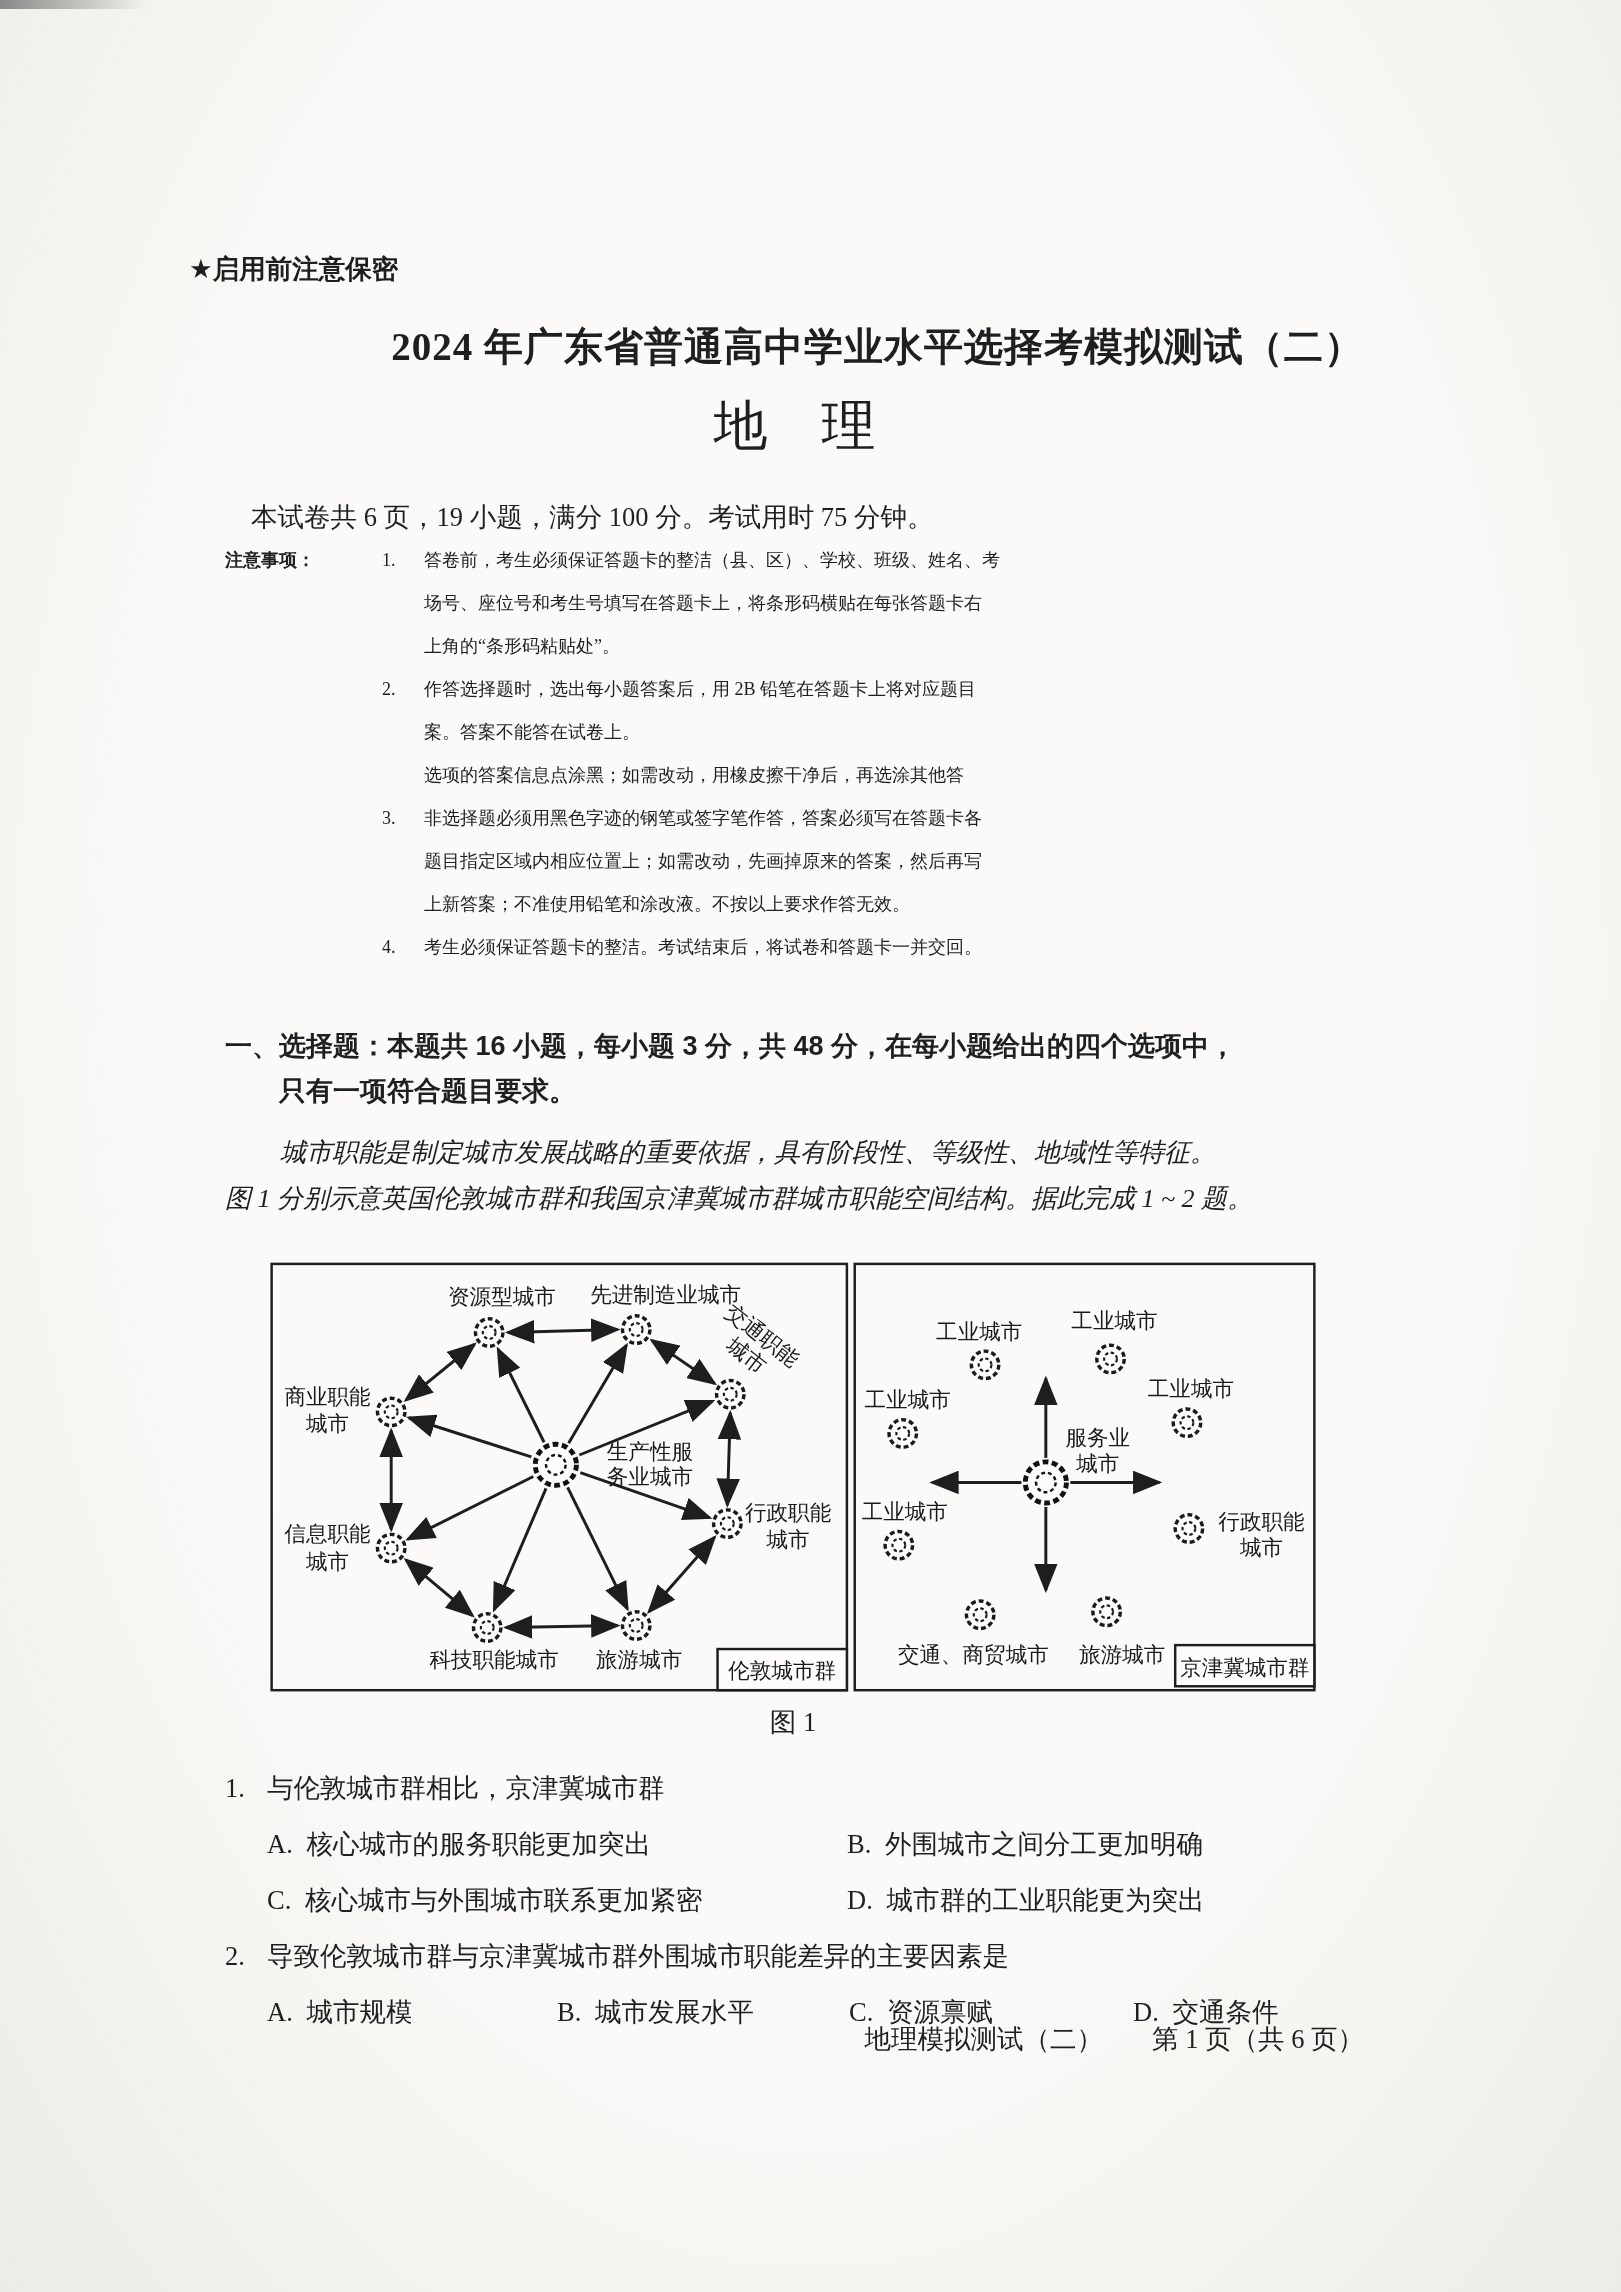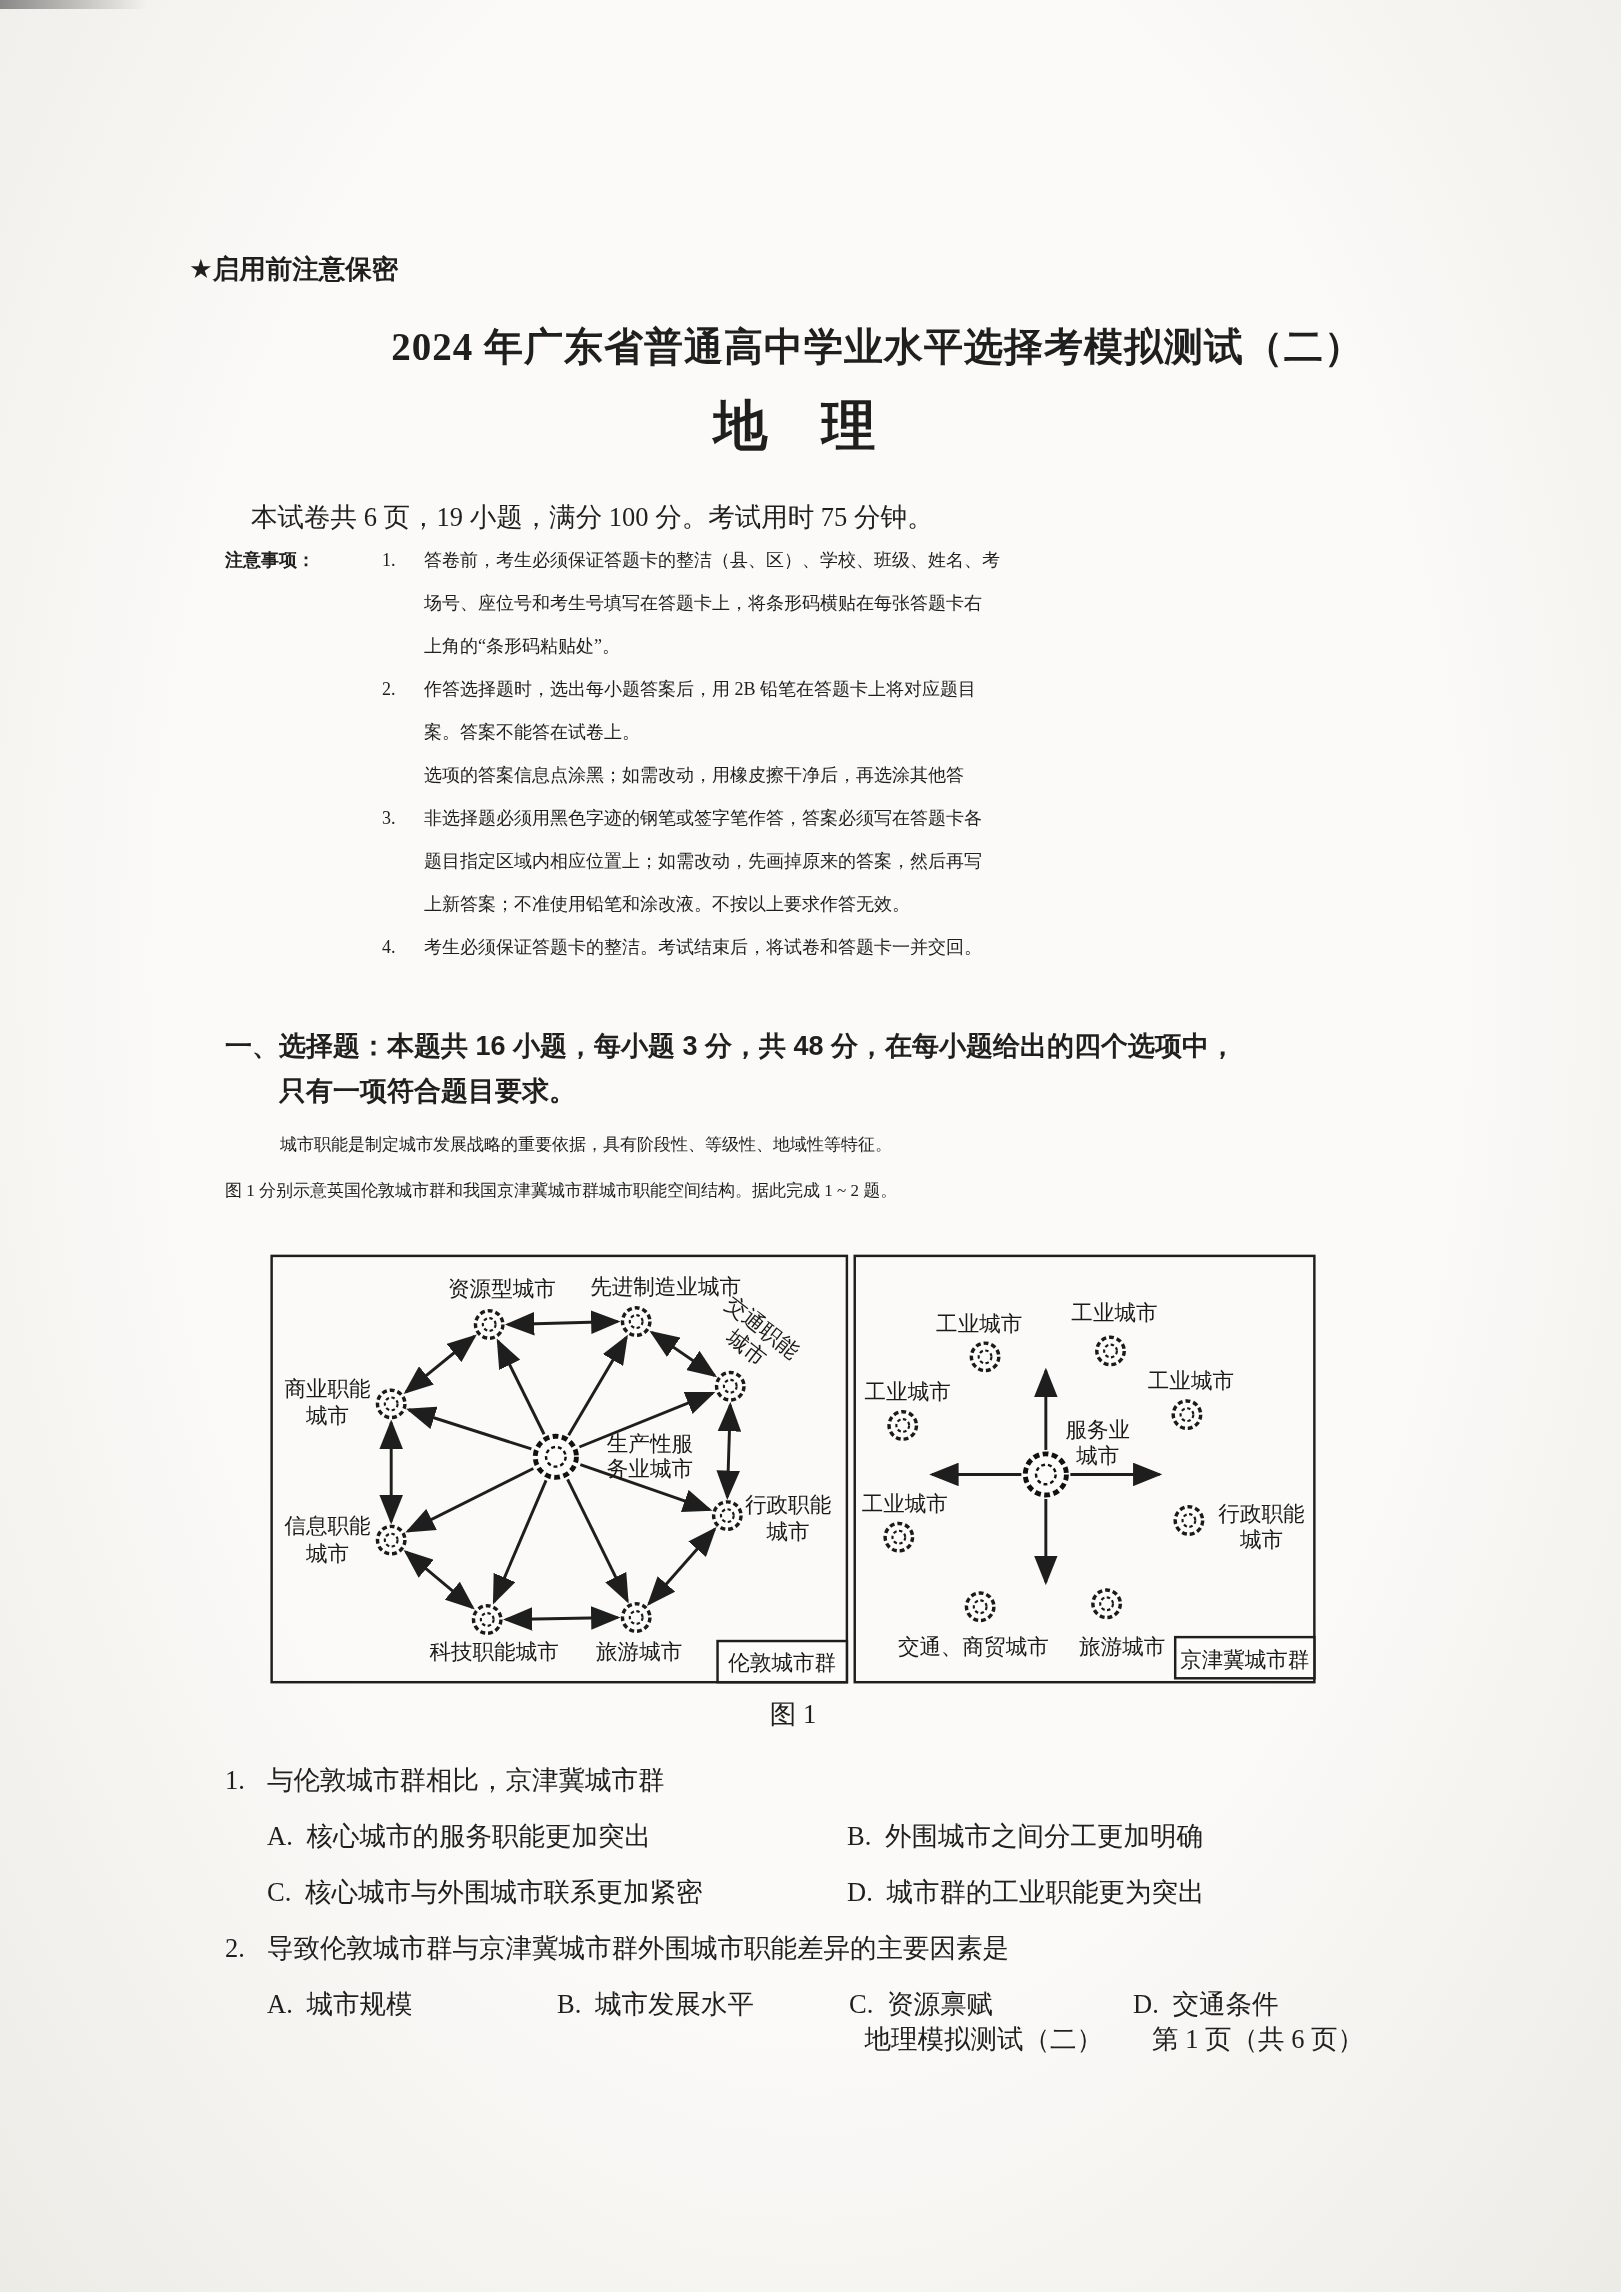--- a/index.html
+++ b/index.html
@@ -9,34 +9,34 @@
     font-family:"Liberation Serif","DejaVu Serif",serif;
     color:#1f1f1f;
   }
   .scan-artifact{position:absolute;top:0;left:0;width:147px;height:8.8px;
     background:linear-gradient(to right, rgba(35,35,35,.5), rgba(35,35,35,0));}
   .notice{position:absolute;left:189px;top:251px;
     font-family:"Liberation Sans","DejaVu Sans",sans-serif;
     font-weight:bold;font-size:26.5px;}
   .content{position:absolute;left:225px;top:321px;width:1139px;}
   .title{text-align:right;font-size:39px;font-weight:bold;line-height:51px;letter-spacing:1px;}
-  .subject{text-align:center;font-size:54px;font-weight:bold;margin-top:23.5px;line-height:61px;}
+  .subject{text-align:center;font-size:54px;font-weight:normal;margin-top:23.5px;line-height:61px;}
   .examinfo{margin-top:39px;font-size:26.5px;line-height:43px;margin-left:26px;}
   .notes{font-size:18px;line-height:43px;}
   .note-first{display:flex;}
   .notes-label{width:157px;flex:0 0 157px;
     font-family:"Liberation Sans","DejaVu Sans",sans-serif;font-weight:bold;}
   .note-num{width:42px;flex:0 0 42px;}
   .note-text{flex:1;}
   .note-cont{padding-left:199px;}
   .section-heading{margin-top:55px;
     font-family:"Liberation Sans","DejaVu Sans",sans-serif;
     font-weight:bold;font-size:27px;line-height:45px;}
   .section-heading .l2{padding-left:54px;}
-  .passage{margin-top:8px;font-size:17px;line-height:46px;}
+  .passage{margin-top:16px;font-size:26px;line-height:46px;font-style:italic;}
   .passage .l1{padding-left:55px;}
   .figure{margin-top:37px;margin-left:29px;width:1078px;}
   .figure svg{display:block;}
   .fig-caption{margin-left:29px;width:1078px;text-align:center;
     font-size:26.5px;line-height:35px;margin-top:5.9px;}
   .q-block{margin-top:19.6px;font-size:26.5px;line-height:56px;}
   .q-stem{display:flex;}
   .q-num{width:42px;flex:0 0 42px;}
   .opt-row{display:flex;padding-left:42px;}
   .opt{display:flex;}

